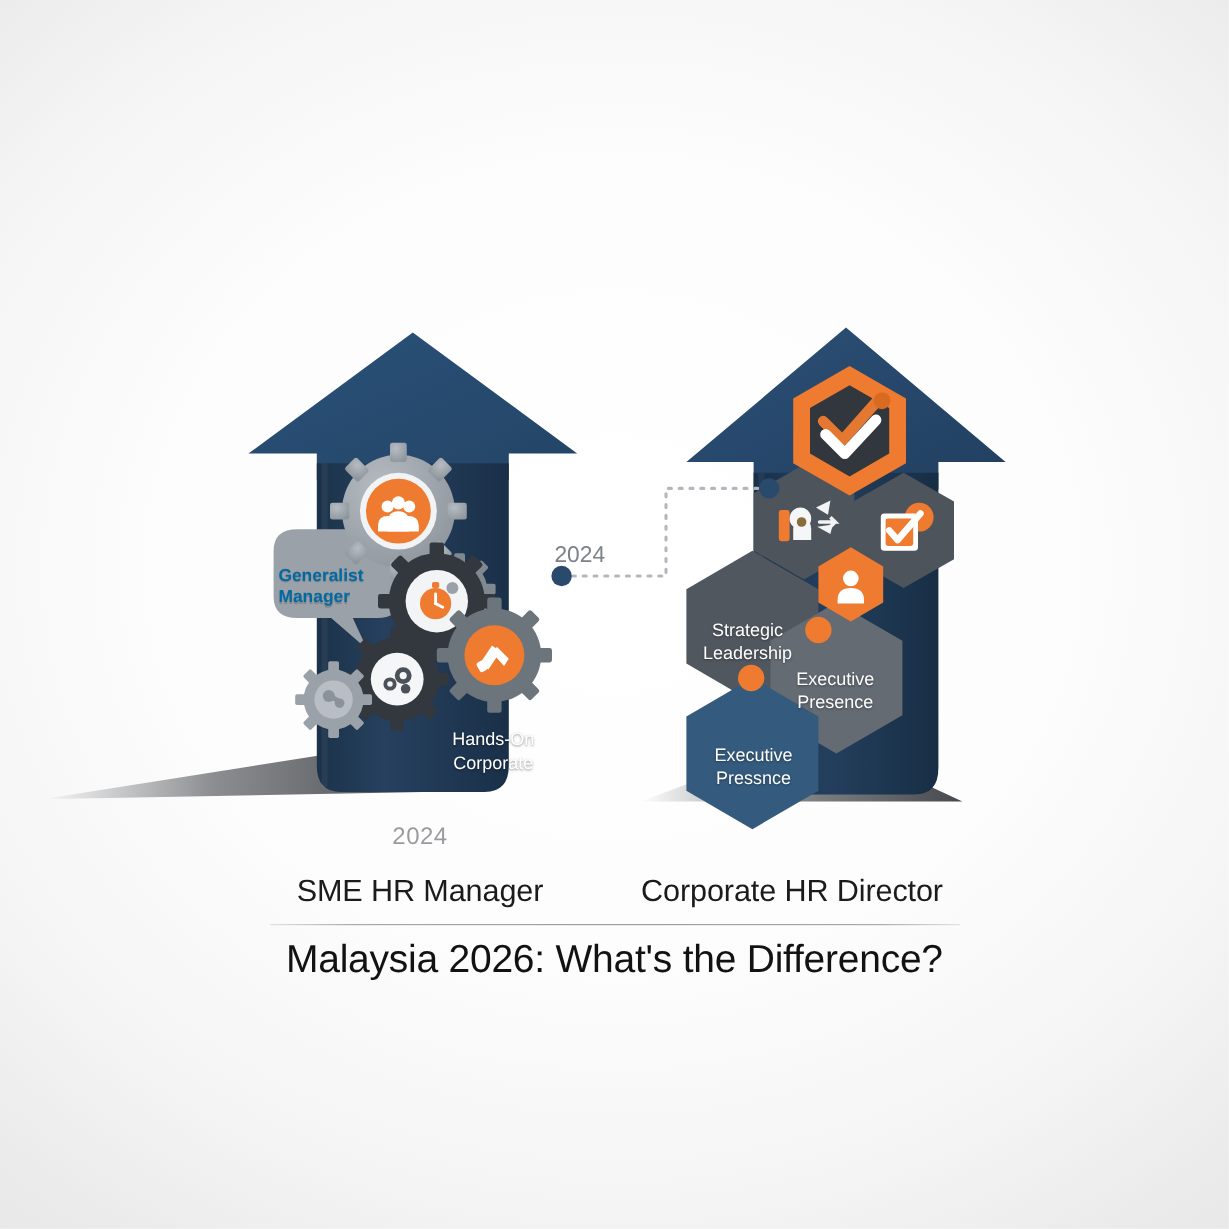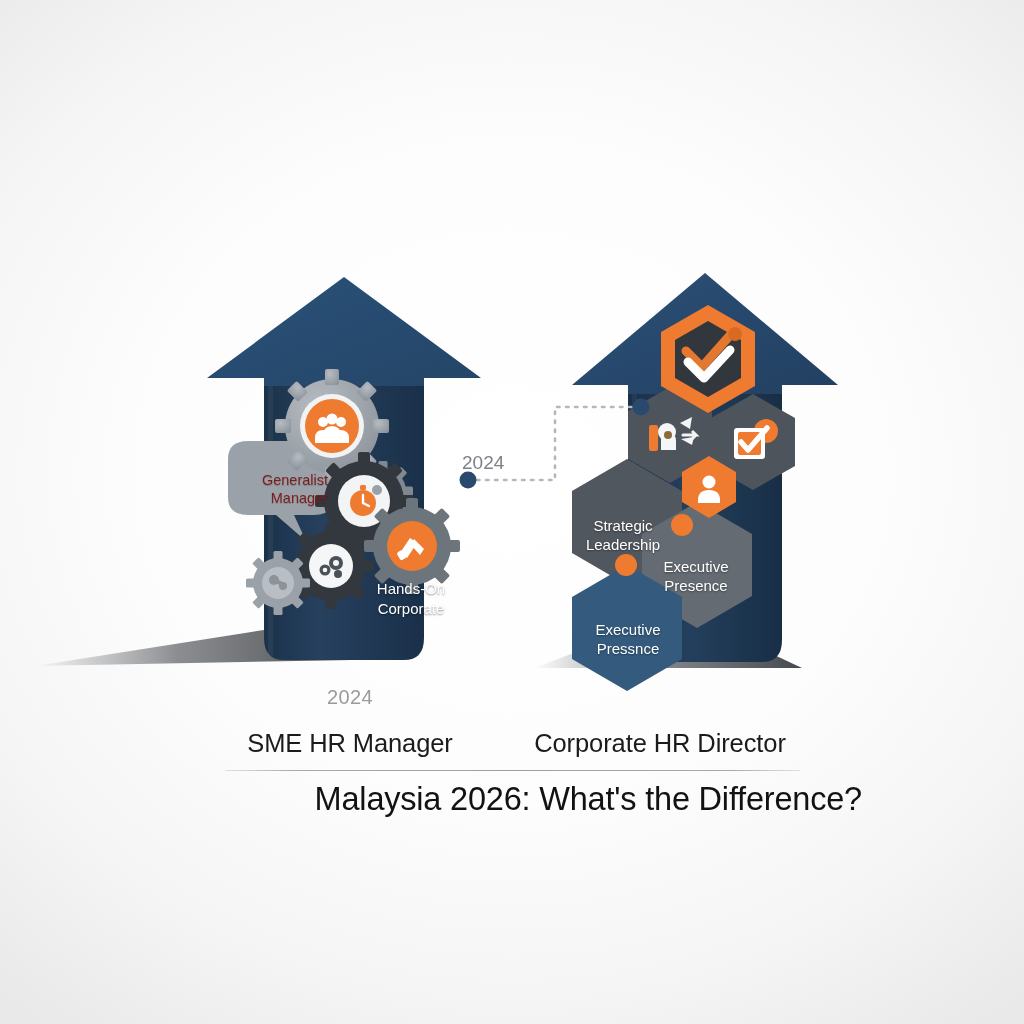--- a/index.html
+++ b/index.html
@@ -67,21 +67,21 @@
     top: 770px;
     width: 575px;
     height: 1px;
     background: linear-gradient(to right, #e2e2e4 0%, #a9a9ad 12%, #9d9da2 50%, #a9a9ad 88%, #e2e2e4 100%);
   }
   #main-title {
     position: absolute;
     left: 162px;
     top: 781px;
     width: 700px;
-    text-align: right;
+    text-align: center;
     font-size: 32.5px;
     color: #121212;
     letter-spacing: -0.2px;
     font-family: "Liberation Sans", sans-serif;
   }
 
   
   #connector {
     position: absolute;
     left: 455px;
@@ -97,38 +97,39 @@
     color: #7d8289;
     font-family: "Liberation Sans", sans-serif;
   }
 
   
   #speech-bubble-text {
     position: absolute;
     left: 232px;
     top: 471px;
     width: 96px;
-    text-align: right;
+    text-align: left;
     font-size: 14.5px;
     line-height: 18px;
-    color: #7f1d1d;
-    font-weight: normal;
+    color: #0369a1;
+    font-weight: bold;
     font-family: "Liberation Sans", sans-serif;
     text-shadow: 0 1px 1px rgba(0,0,0,.2);
   }
 
   
   .on-arrow-caption {
     position: absolute;
     text-align: center;
     color: #ffffff;
     font-size: 15px;
     line-height: 19.5px;
     font-family: "Liberation Sans", sans-serif;
     text-shadow: 0 1px 2px rgba(0,0,0,.45);
+    margin-top: 28px;
   }
   #cap-hands-on { left: 357px; top: 579px; width: 108px; }
 
   
   .hex-caption {
     position: absolute;
     text-align: center;
     color: #ffffff;
     font-size: 15px;
     line-height: 19px;

